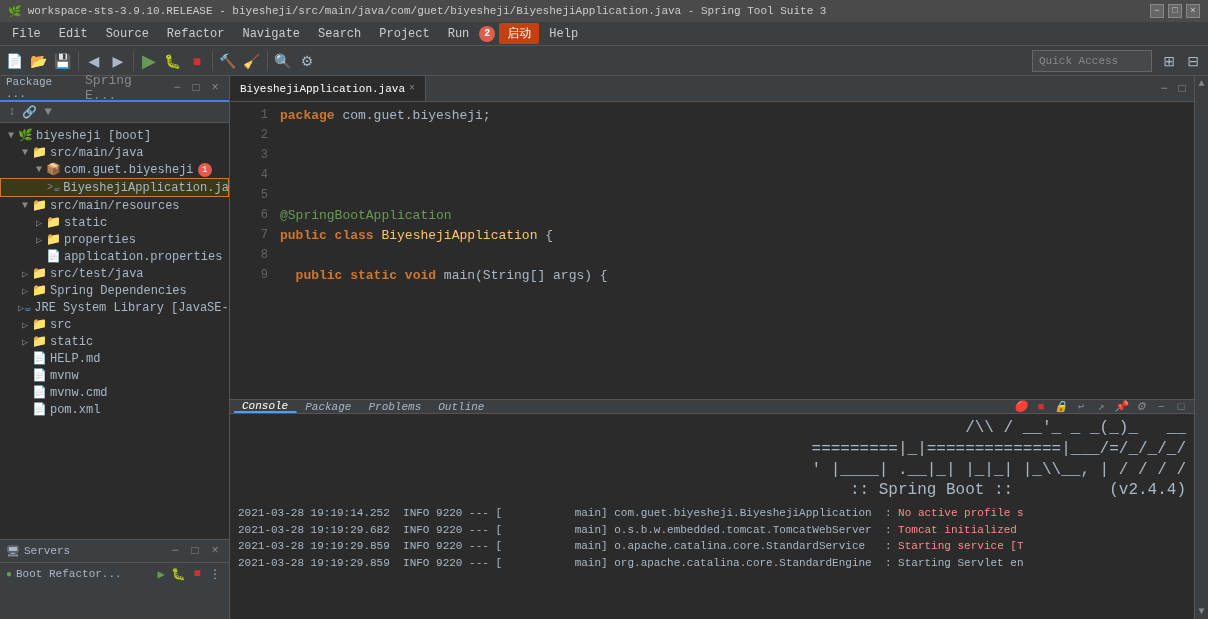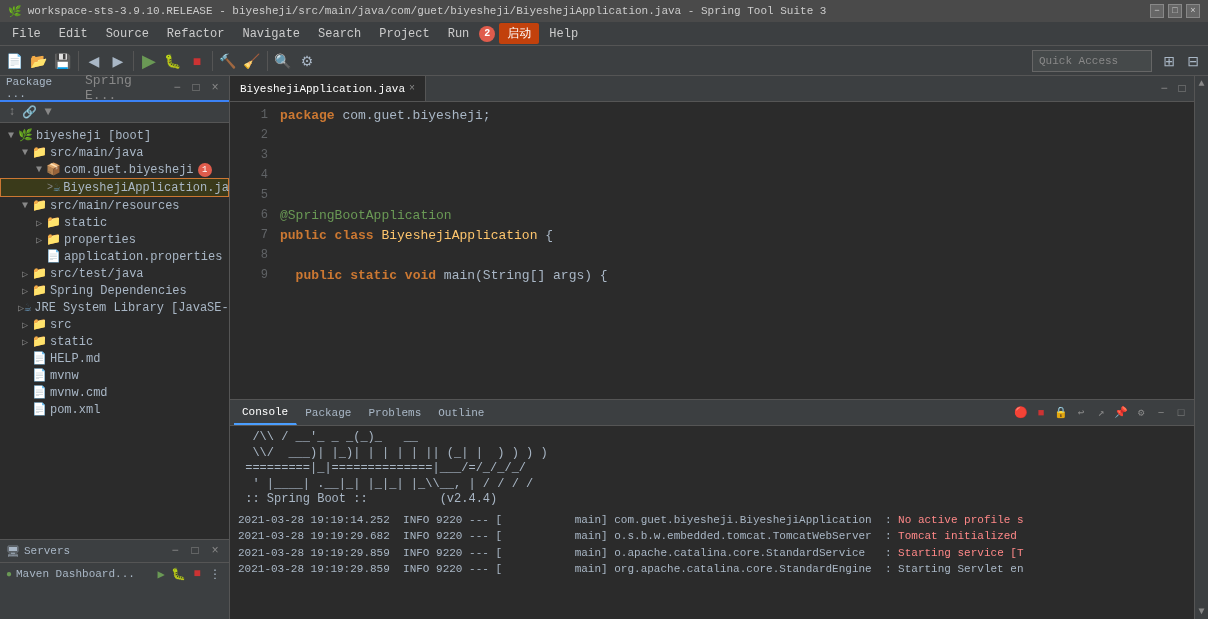--- a/index.html
+++ b/index.html
@@ -254,22 +254,23 @@
       display: flex;
       flex-direction: column;
       border-top: 1px solid #555;
       background: #2b2b2b;
     }
     .console-tabs {
       background: #3c3f41;
       border-bottom: 1px solid #555;
       display: flex;
       align-items: center;
-      height: 26px;
+      height: 14px;
       padding: 0 4px;
+      font-style: italic;
     }
     .console-tab {
       padding: 3px 8px;
       font-size: 11px;
       color: #a9b7c6;
       cursor: pointer;
       border-right: 1px solid transparent;
       height: 100%;
       display: flex;
       align-items: center;
@@ -304,22 +305,23 @@
       flex: 1;
       overflow-y: auto;
       padding: 4px 8px;
       font-family: 'Courier New', monospace;
       font-size: 11px;
       line-height: 1.5;
       color: #a9b7c6;
     }
     .ascii-art {
       color: #a9b7c6;
-      font-size: 12px;
+      font-size: 16px;
       line-height: 1.3;
+      text-align: right;
     }
     .log-line { white-space: nowrap; overflow: hidden; }
     .log-highlight-text { color: #ff8888; }
 
     
     ::-webkit-scrollbar { width: 8px; height: 8px; }
     ::-webkit-scrollbar-track { background: #3c3f41; }
     ::-webkit-scrollbar-thumb { background: #555; border-radius: 2px; }
 
     
@@ -508,21 +510,21 @@
     <div class="left-bottom">
       <div class="server-header">
         <span>🖥</span>
         <span>Servers</span>
         <span style="margin-left:auto;" class="panel-icon-btn">−</span>
         <span class="panel-icon-btn">□</span>
         <span class="panel-icon-btn">×</span>
       </div>
       <div class="server-toolbar">
         <span class="green-circle">●</span>
-        <span style="font-size:11px;color:#a9b7c6;">Maven Dashboard...</span>
+        <span style="font-size:11px;color:#a9b7c6;">Boot Refactor...</span>
         <span style="margin-left:auto;display:flex;gap:2px;">
           <span class="server-toolbar-btn" style="color:#6a9955;">▶</span>
           <span class="server-toolbar-btn">🐛</span>
           <span class="server-toolbar-btn" style="color:#cc3333;">■</span>
           <span class="server-toolbar-btn">⋮</span>
         </span>
       </div>
     </div>
   </div>
 
@@ -600,21 +602,20 @@
           <span class="console-toolbar-btn">↗</span>
           <span class="console-toolbar-btn">📌</span>
           <span class="console-toolbar-btn">⚙</span>
           <span class="console-toolbar-btn">−</span>
           <span class="console-toolbar-btn">□</span>
         </div>
       </div>
       <div class="console-content">
         <div class="ascii-art">
           <div>&nbsp;&nbsp;/\\ / __'_ _ _(_)_ &nbsp;&nbsp;__</div>
-          <div>&nbsp; \\/&nbsp; ___)| |_)| | | | | || (_| |&nbsp; ) ) ) )</div>
           <div>&nbsp;=========|_|==============|___/=/_/_/_/</div>
           <div>&nbsp;&nbsp;' |____| .__|_| |_|_| |_\\__, | / / / /</div>
           <div>&nbsp;:: Spring Boot ::&nbsp;&nbsp;&nbsp;&nbsp;&nbsp;&nbsp;&nbsp;&nbsp;&nbsp;&nbsp;(v2.4.4)</div>
         </div>
         <div style="height:4px;"></div>
         <div class="log-line">2021-03-28 19:19:14.252&nbsp; INFO 9220 --- [&nbsp;&nbsp;&nbsp;&nbsp;&nbsp;&nbsp;&nbsp;&nbsp;&nbsp;&nbsp;&nbsp;main] com.guet.biyesheji.BiyeshejiApplication&nbsp; : <span class="log-highlight-text">No active profile s</span></div>
         <div class="log-line">2021-03-28 19:19:29.682&nbsp; INFO 9220 --- [&nbsp;&nbsp;&nbsp;&nbsp;&nbsp;&nbsp;&nbsp;&nbsp;&nbsp;&nbsp;&nbsp;main] o.s.b.w.embedded.tomcat.TomcatWebServer&nbsp; : <span class="log-highlight-text">Tomcat initialized</span></div>
         <div class="log-line">2021-03-28 19:19:29.859&nbsp; INFO 9220 --- [&nbsp;&nbsp;&nbsp;&nbsp;&nbsp;&nbsp;&nbsp;&nbsp;&nbsp;&nbsp;&nbsp;main] o.apache.catalina.core.StandardService&nbsp;&nbsp; : <span class="log-highlight-text">Starting service [T</span></div>
         <div class="log-line">2021-03-28 19:19:29.859&nbsp; INFO 9220 --- [&nbsp;&nbsp;&nbsp;&nbsp;&nbsp;&nbsp;&nbsp;&nbsp;&nbsp;&nbsp;&nbsp;main] org.apache.catalina.core.StandardEngine&nbsp; : Starting Servlet en</div>
 

